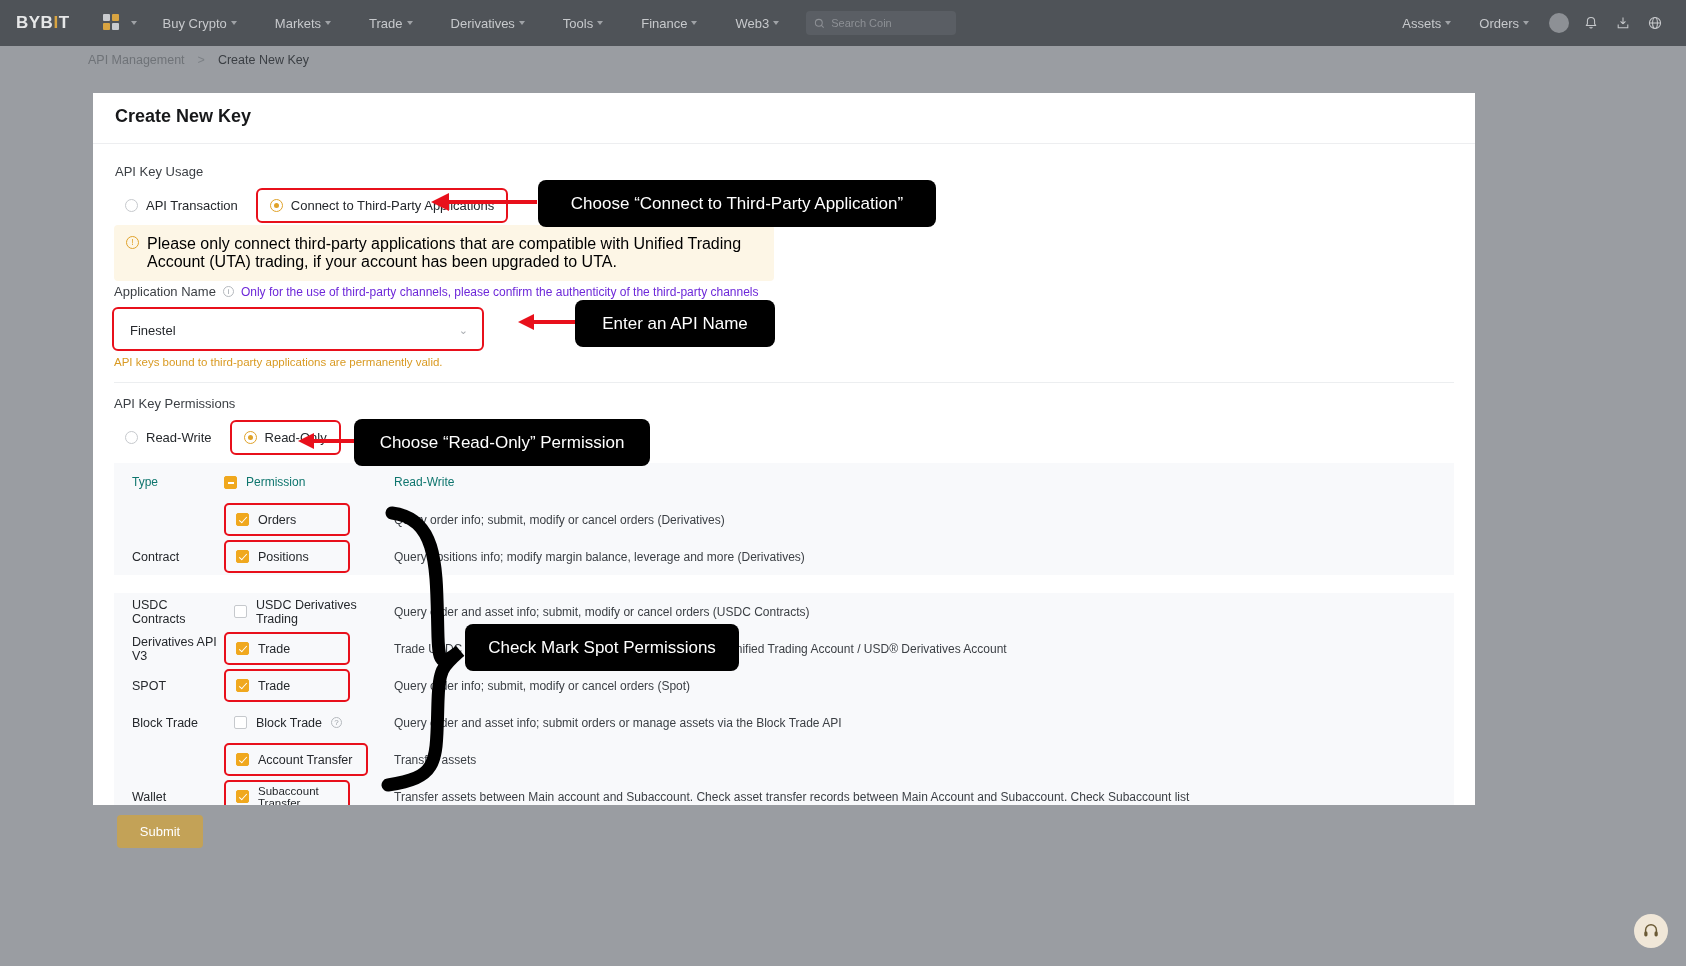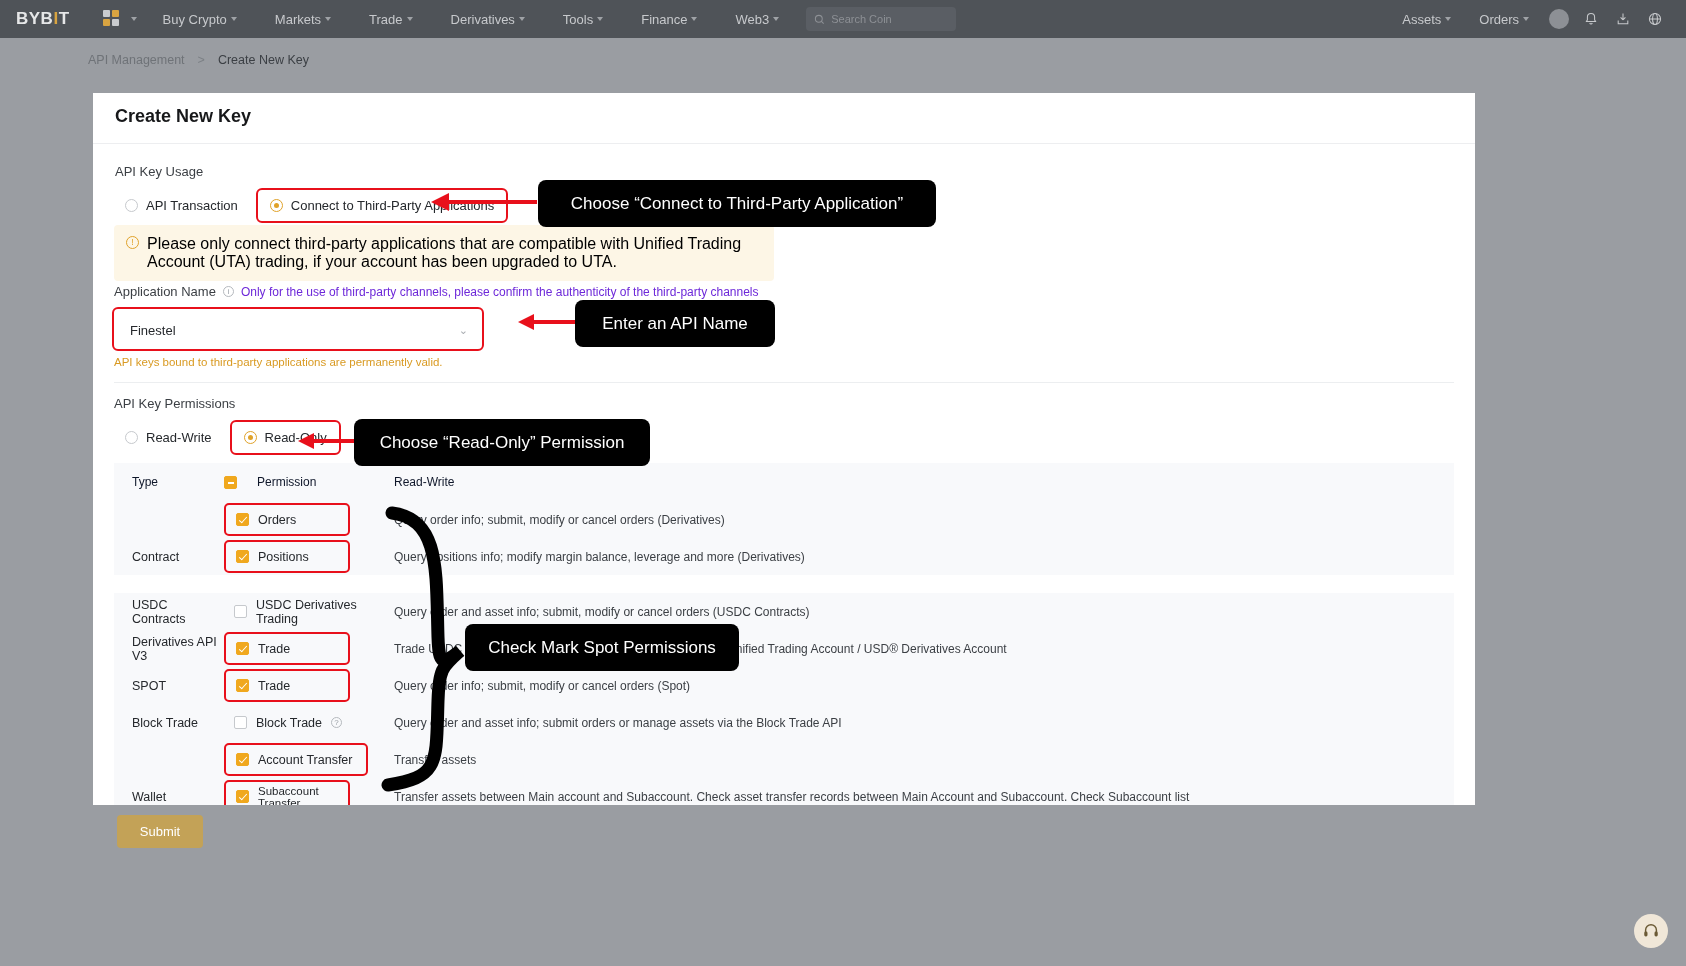--- a/index.html
+++ b/index.html
@@ -6,21 +6,21 @@
   html, body {
     width: 1686px; height: 966px;
     font-family: "Liberation Sans", sans-serif;
     background: #9a9da2;
     overflow: hidden;
   }
   #root { position: relative; width: 1686px; height: 966px; }
 
   
   .navbar {
-    position: absolute; top: 0; left: 0; width: 1686px; height: 38px;
+    position: absolute; top: 0; left: 0; width: 1686px; height: 46px;
     background: #4f5358; display: flex; align-items: center;
     padding: 0 16px; gap: 0;
   }
   .brand {
     color: #e6e7e8; font-size: 17px; font-weight: 700;
     letter-spacing: .5px; margin-right: 20px; display: flex; align-items: center;
   }
   .brand .accent { color: #d9a441; }
   .grid-icon { width: 20px; height: 18px; display: grid;
     grid-template-columns: 7px 7px; grid-template-rows: 7px 7px; gap: 2px;
@@ -89,24 +89,24 @@
   .select .chev { margin-left:auto; color:#a8acb1; font-size: 11px; }
 
   .hint-orange { position:absolute; font-size: 11.5px; color: #d99a22; }
 
   .hr { position:absolute; background:#eceef0; height:1px; }
 
   
   .ptable { position: absolute; left: 114px; top: 463px; width: 1338px; }
   .ptable .thead {
     display:flex; align-items:center; height: 38px; background:#f8f9fb;
-    font-size: 12px; color:#0f172a;
+    font-size: 12px; color:#0f766e;
   }
   .c-type  { width: 110px; padding-left: 18px; }
-  .c-perm  { width: 170px; display:flex; align-items:center; gap:20px; }
+  .c-perm  { width: 170px; display:flex; align-items:center; gap:9px; }
   .c-rw    { flex: 1; }
   .ptable .trow { display:flex; align-items:center; position: relative; background:#f8f9fb; }
   .cb { width: 13px; height: 13px; border-radius: 2px; border:1px solid #c6c9cd;
         background:#fff; flex:none; position:relative; display:inline-block; }
   .cb.on { background:#f0a81e; border-color:#f0a81e; }
   .cb.on::after { content:""; position:absolute; left:4px; top:1px; width:3px; height:7px;
         border:solid #fff; border-width: 0 1.6px 1.6px 0; transform: rotate(42deg); }
   .cb.hdr { background:#f0a81e; border-color:#f0a81e; }
   .cb.hdr::after { content:""; position:absolute; left:2.5px; top:5px; width:6px; height:2px; background:#fff; }
   .perm-cell { position:relative; display:flex; align-items:center; gap:9px;

